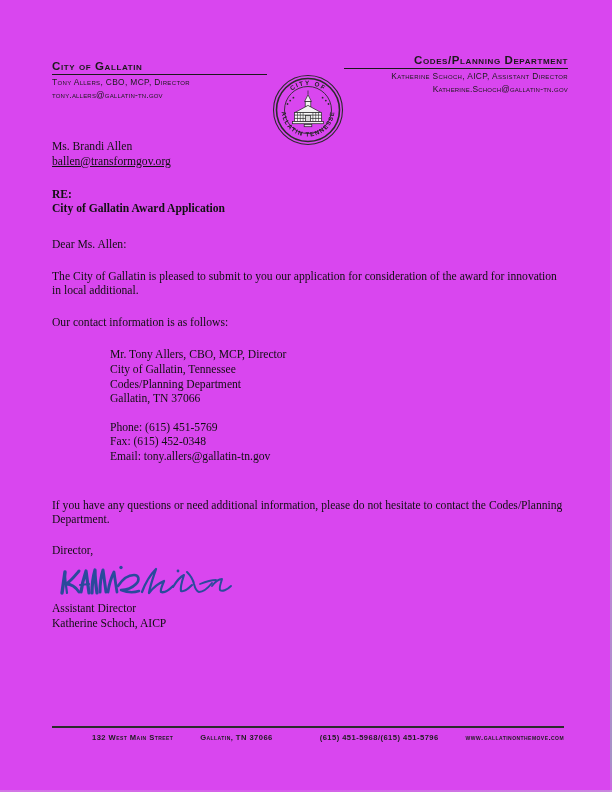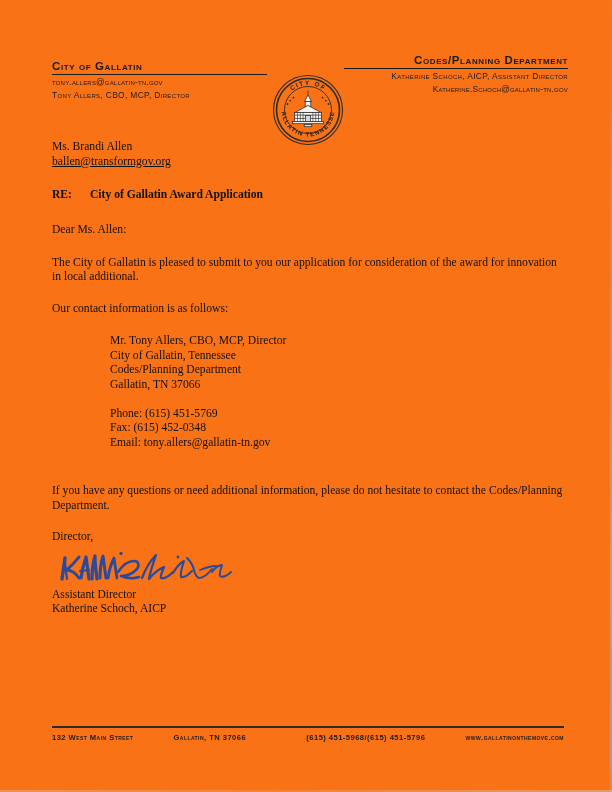--- a/index.html
+++ b/index.html
@@ -12,21 +12,21 @@
     height: 792px;
     position: relative;
     font-family: "Liberation Serif", serif;
     color: #0d0d0d;
     overflow: hidden;
   }
 
   .page {
     position: absolute;
     inset: 0;
-    background: #f97316;
+    background: #d946ef;
   }
 
   
   .scan-edge-right {
     position: absolute;
     top: 0; right: 0;
     width: 2px; height: 792px;
     background: linear-gradient(to bottom, rgba(190,200,205,0) 0%, rgba(170,185,195,0.55) 72%, rgba(150,170,185,0.75) 96%, rgba(190,200,205,0.2) 100%);
   }
   .scan-edge-bottom {
@@ -112,20 +112,21 @@
   .recipient { margin: 0 0 19px 0; }
   .recipient div { line-height: 14.6px; }
   .recipient .email-link {
     text-decoration: underline;
   }
 
   .re-line {
     margin: 0 0 21px 0;
     font-weight: bold;
     display: flex;
+    flex-direction: column;
   }
   .re-label { width: 38px; flex: none; }
 
   .salutation { margin: 0 0 18px 0; }
 
   .para {
     margin: 0 0 18px 0;
     text-align: left;
   }
 
@@ -170,37 +171,38 @@
     display: flex;
     justify-content: space-between;
     align-items: baseline;
     font-family: "Liberation Sans", sans-serif;
     font-variant: small-caps;
     font-weight: bold;
     font-size: 7.6px;
     letter-spacing: 0.45px;
     color: #1c1c1c;
     white-space: nowrap;
+    margin-left: 40px;
   }
   .footer-row > span { display: inline-block; }
   .f-addr { margin-right: 10px; }
   .f-city { margin-right: 10px; }
   .f-phones { margin-right: 10px; padding-left: 20px; }
 </style>
 </head>
 <body>
 
 <div class="page">
 
   <div class="letterhead">
 
     <div class="lh-left">
       <span class="lh-title">City of Gallatin</span>
+      <span class="lh-line">Tony Allers, CBO, MCP, Director</span>
       <span class="lh-line email">tony.allers@gallatin-tn.gov</span>
-      <span class="lh-line">Tony Allers, CBO, MCP, Director</span>
     </div>
 
     <div class="seal">
       <svg width="72" height="72" viewBox="0 0 72 72" aria-hidden="true">
         <defs>
           <path id="arcTop" d="M 11,36 A 25,25 0 0 1 61,36" fill="none"></path>
           <path id="arcBottom" d="M 9.5,36 A 26.5,26.5 0 0 0 62.5,36" fill="none"></path>
         </defs>
         <circle cx="36" cy="36" r="34.5" fill="none" stroke="#2b2b2b" stroke-width="1.1"></circle>
         <circle cx="36" cy="36" r="31.5" fill="none" stroke="#2b2b2b" stroke-width="1.6"></circle>

